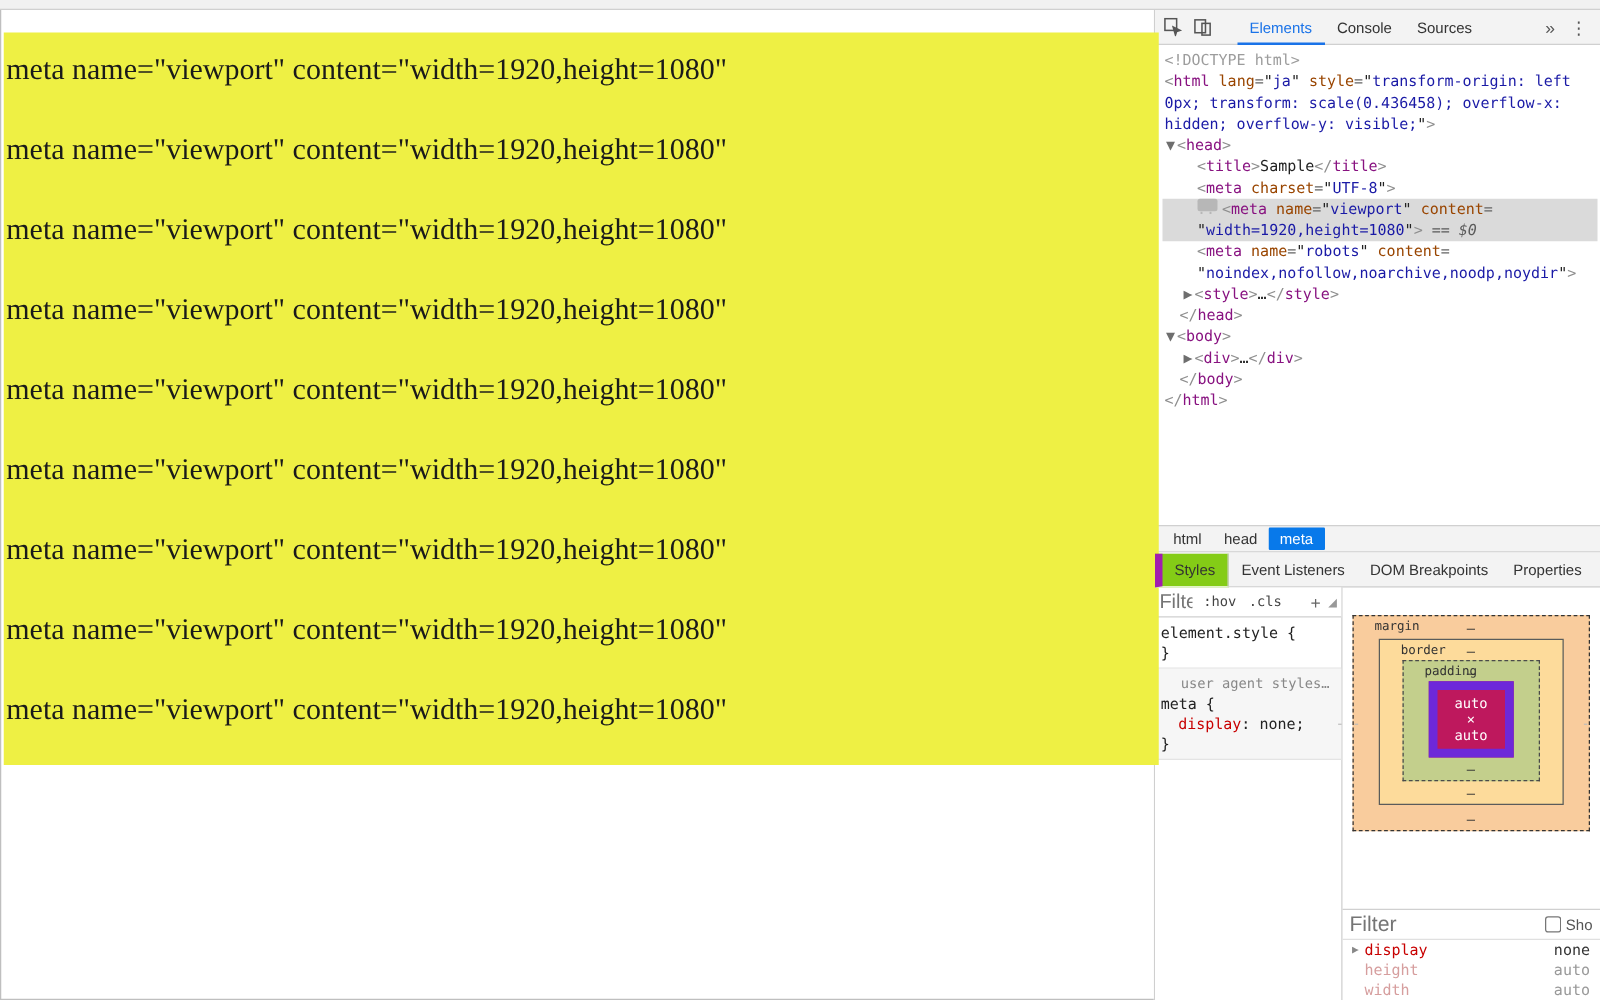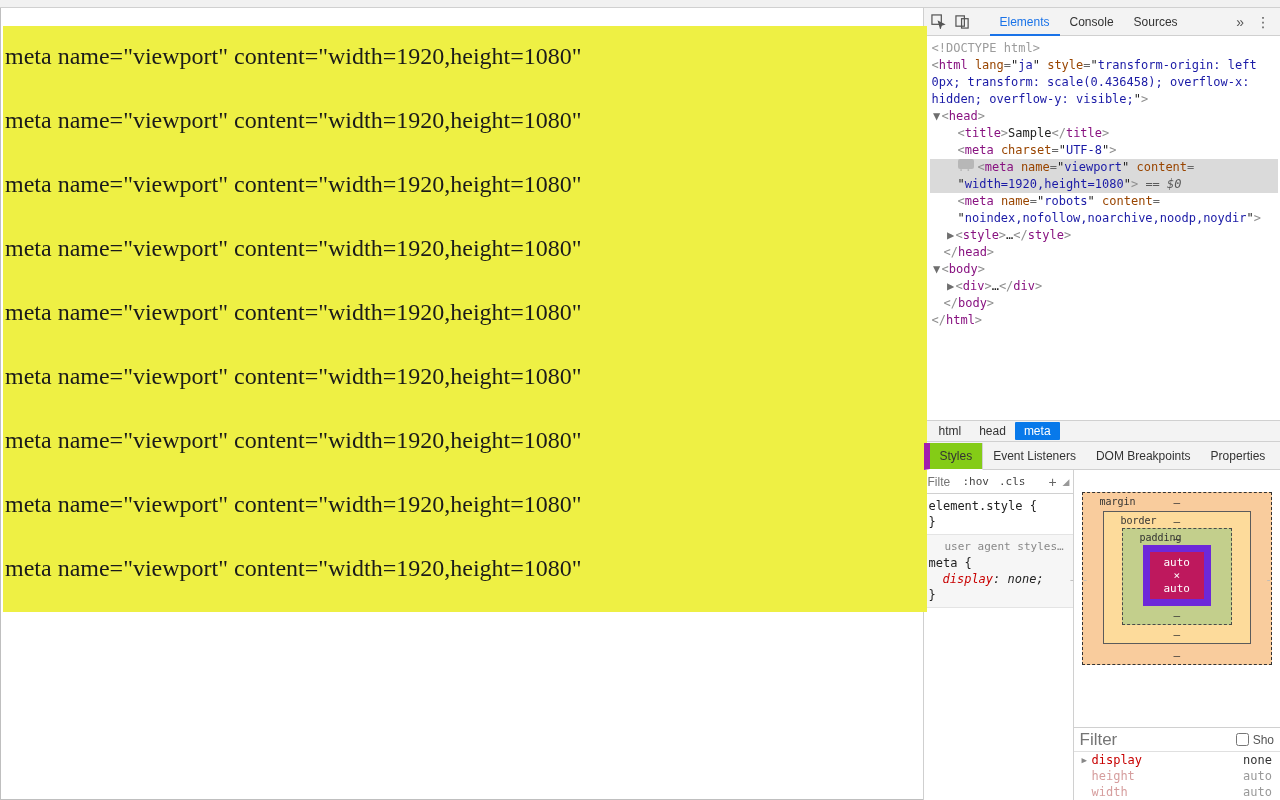--- a/index.html
+++ b/index.html
@@ -55,29 +55,29 @@
 
 
 .styles-tabs { height: 28px; border-bottom: 1px solid #d0d0d0; display: flex; align-items: center; background: #f3f3f3; }
 .stab { padding: 0 10px; height: 100%; display: flex; align-items: center; font-size: 12px; color: #333; cursor: pointer; position: relative; }
 .stab.active { background: #84cc16; border-left:6px solid #a21caf; border-right:1px solid #d0d0d0; border-bottom:1px solid #fff; margin-bottom:-1px; }
 
 
 .lower-split { display: flex; flex: 1; min-height: 0; }
 .styles-left { width: 150px; border-right: 1px solid #d0d0d0; display: flex; flex-direction: column; }
 .filter-row { display:flex; align-items:center; border-bottom:1px solid #d0d0d0; height:24px; background:#fff; }
-.filter-row input { border:none; outline:none; width:34px; font-size:12px; font-family:inherit; color:#999; padding:0 4px; }
+.filter-row input { border:none; outline:none; width:34px; font-size:16px; font-family:inherit; color:#999; padding:0 4px; }
 .filter-btn { font-family: Menlo, Consolas, monospace; font-size:11px; padding:0 5px; color:#444; cursor:pointer; }
 .filter-plus { font-size:14px; color:#666; padding:0 6px; cursor:pointer; margin-left:auto; }
 .filter-corner { font-size:9px; color:#999; padding:0 3px 6px 0; align-self:flex-end; }
 
 .rule-block { padding: 4px 5px; font-family: Menlo, Consolas, monospace; font-size: 12px; line-height: 16px; border-bottom:1px solid #e4e4e4; }
 .rule-src { color:#888; font-size:11px; text-align:left; white-space:nowrap; overflow:hidden; text-overflow:ellipsis;margin-left:16px; }
 .rule-sel { color:#222; }
-.rule-prop { padding-left: 14px; font-style: italic; }
+.rule-prop { padding-left: 14px; }
 .rule-prop .pn { color: #c80000; }
 .rule-prop .pv { color: #222; }
 
 .box-model-pane { flex:1; display:flex; flex-direction:column; }
 .box-model { flex:1; display:flex; align-items:flex-start; justify-content:center; padding: 22px 8px; }
 .bm-margin { background:#f9cc9d; border:1px dashed #333; padding: 18px 20px 20px; position:relative; font-family: Menlo, Consolas, monospace; font-size:10px; }
 .bm-label { position:absolute; top:3px; left:17px; color:#333; }
 .bm-border { background:#fddb9b; border:1px solid #5b5b5b; padding: 16px 18px 18px; position:relative; }
 .bm-padding { background:#c3cf8c; border:1px dashed #4a4a4a; padding: 16px 20px 18px; position:relative; }
 .bm-content { background:#be185d; border:7px solid #6d28d9; padding: 4px 14px; color:#fff; text-align:center; font-size:11px; }

